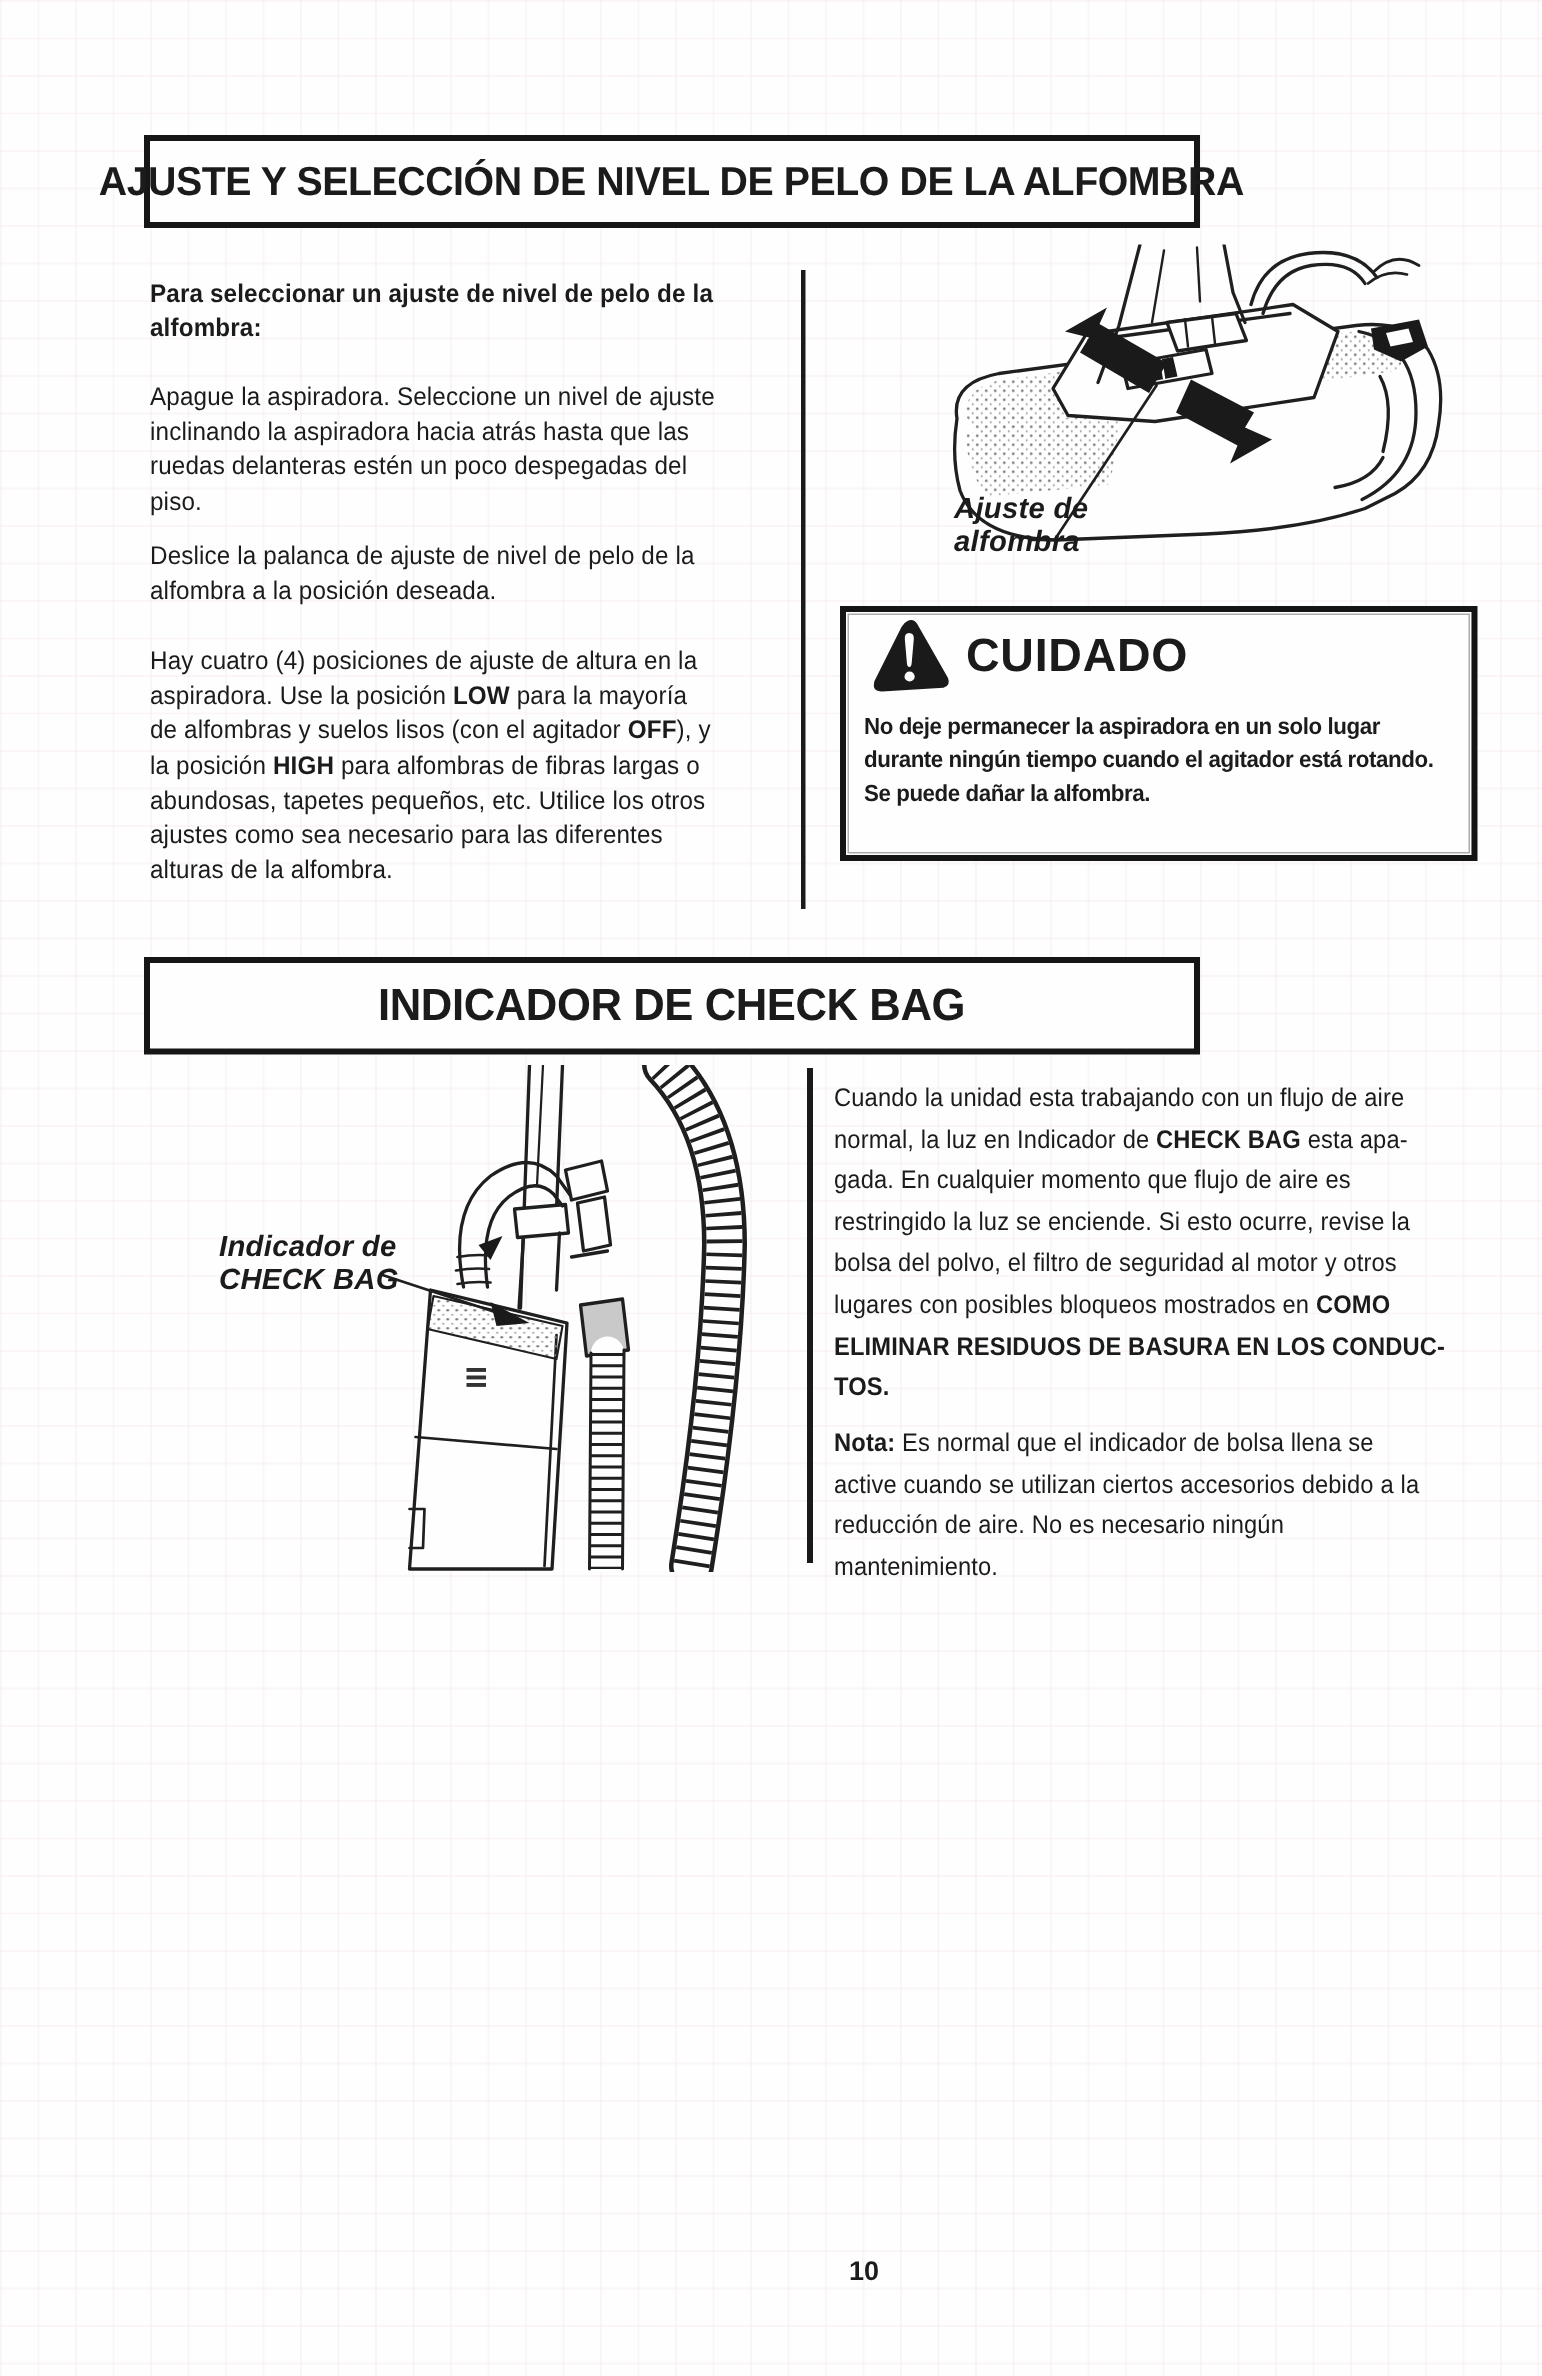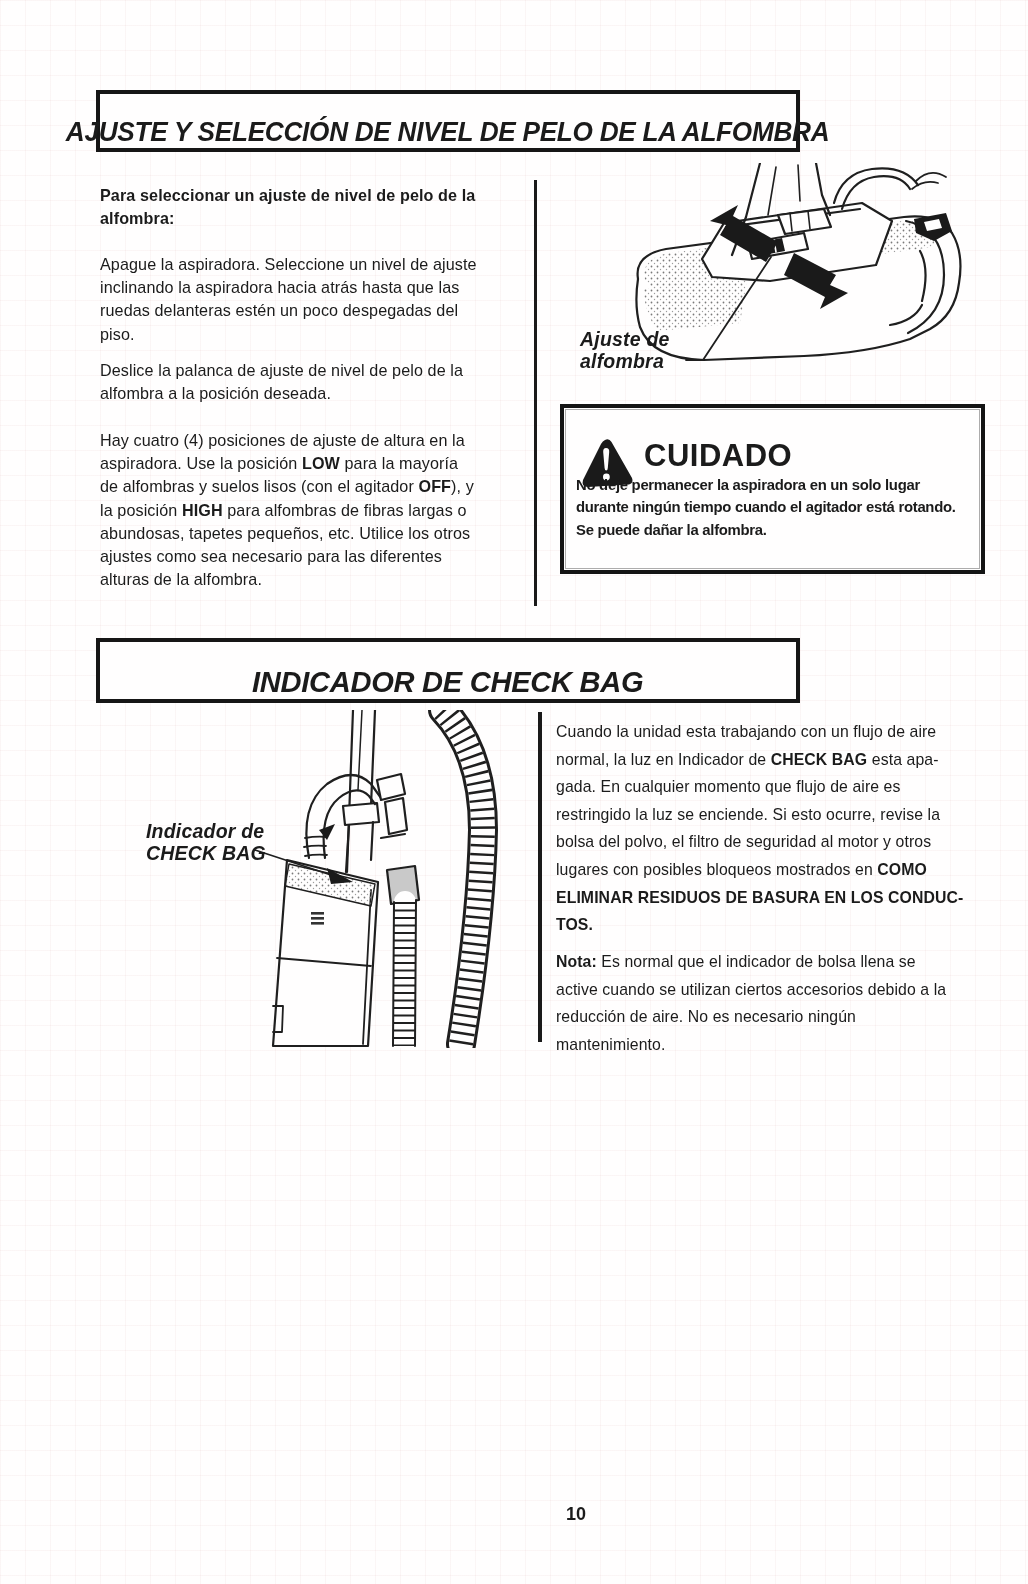--- a/index.html
+++ b/index.html
@@ -13,23 +13,22 @@
       linear-gradient(90deg, rgba(228,196,196,0.14) 1px, transparent 1px);
     background-size:25px 25px;
     font-family:"Liberation Sans", sans-serif;
     color:#1b1b1b;
     overflow:hidden;
   }
   .tbox{
     position:absolute;left:96px;width:704px;
     border:4px solid #161616;
     box-sizing:border-box;
-    display:flex;align-items:flex-end;justify-content:center;
+    display:flex;align-items:center;justify-content:center;
     background:#fffefe;
-    font-style:italic;
   }
   .tbox1{top:90px;height:62px;}
   .tbox2{top:638px;height:65px;}
   .tbox .ttl{
     font-weight:700;letter-spacing:-0.3px;
     transform:scaleX(0.97);
     white-space:nowrap;
   }
   .tbox1 .ttl{font-size:27px;}
   .tbox2 .ttl{font-size:30px;}
@@ -55,22 +54,22 @@
     letter-spacing:0.2px;
   }
   .cautionbox{
     position:absolute;left:560px;top:404px;width:425px;height:170px;
     border:4px solid #141414;
     box-sizing:border-box;
     background:#fffefe;
     box-shadow:0 0 0 1px #fffefe inset, 0 0 0 2px rgba(20,20,20,0.35) inset;
   }
   .cautionhead{
-    position:absolute;left:16px;top:30px;
-    display:flex;align-items:flex-start;
+    position:absolute;left:16px;top:4px;
+    display:flex;align-items:center;
   }
   .cautiontitle{
     font-size:31px;font-weight:700;letter-spacing:0.5px;
     margin-left:10px;
     transform:scaleX(1.0);
   }
   .cautionbody{
     position:absolute;left:12px;top:66px;width:404px;
     font-weight:700;font-size:15.5px;line-height:22.4px;
     letter-spacing:-0.3px;
@@ -156,21 +155,21 @@
         <polygon points="240,130 212,146 217,134 176,112 186,90 228,112 222,122" fill="#1a1a1a" stroke="none"></polygon>
 
         <polygon points="306,56 338,50 344,68 326,78 308,70" fill="#1a1a1a" stroke="none"></polygon>
         <polygon points="316,59 331,56 334,65 319,68" fill="#fffefe" stroke="none"></polygon>
 
         <path d="M78,197 L95,197 M95,197 L163,94" stroke-width="1.8"></path>
       </g>
     </svg>
   </div>
 
-  <div class="figlabel" style="left:580px;top:329px;">Ajuste de
+  <div class="figlabel" style="left:636px;top:329px;">Ajuste de
 alfombra</div>
 
   <div class="cautionbox">
     <div class="cautionhead">
       <svg width="54" height="50" viewBox="0 0 54 50">
         <path d="M25,2 Q29,0 31.5,4 L52,40 Q54,45 49,46.5 L8,49 Q1,49 3,42 L21,6 Q22.7,3 25,2 Z" fill="#1a1a1a"></path>
         <path d="M26,10 Q29.5,10 29.2,14 L27.8,30 Q27.6,32.6 26.2,32.6 Q24.8,32.6 24.6,30 L23.2,14 Q23,10 26,10 Z" fill="#fffefe"></path>
         <circle cx="26.4" cy="39" r="3.4" fill="#fffefe"></circle>
       </svg>
       <div class="cautiontitle">CUIDADO</div>

